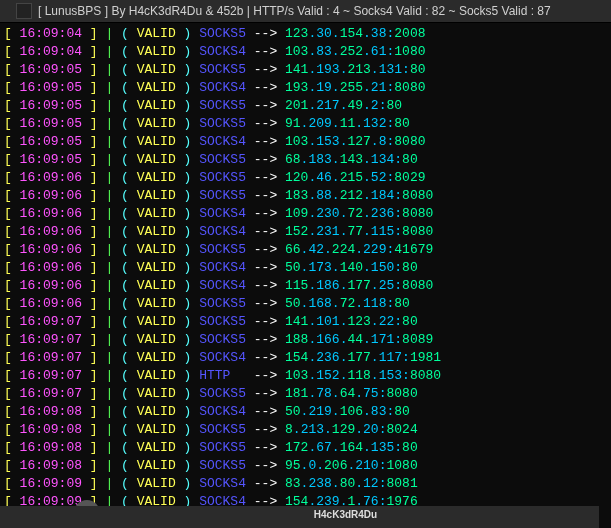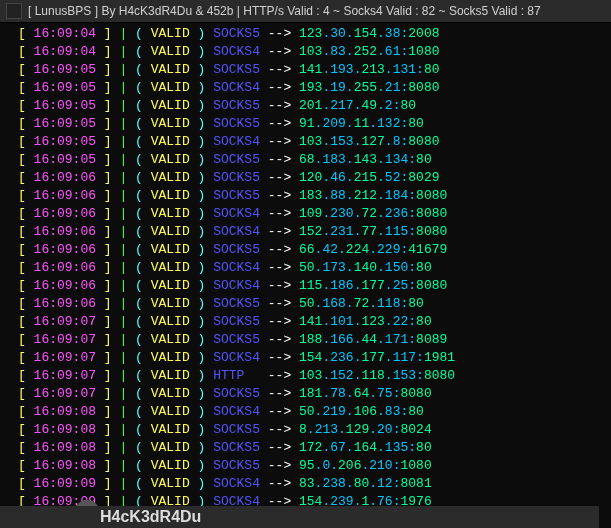--- a/index.html
+++ b/index.html
@@ -14,31 +14,30 @@
     height: 528px;
   }
   .titlebar {
     background: #2b2b2b;
     color: #d0d0d0;
     font-family: "Segoe UI", sans-serif;
     font-size: 12px;
     height: 22px;
     display: flex;
     align-items: center;
-    padding-left: 6px;
+    padding-left: 16px;
     border-bottom: 1px solid #000;
   }
   .titlebar .icon {
     width: 14px; height: 14px; background: #222; margin-right: 6px;
     border: 1px solid #444;
   }
   .term {
     padding: 2px 8px 0 4px;
     white-space: pre;
-    margin-left: 14px;
   }
   .row { height: 18px; }
   .br1 { color: #ffff55; } 
   .ts  { color: #ff55ff; } 
   .pipe{ color: #55ff55; } 
   .par { color: #55ffff; } 
   .valid{color: #ffff55; }
   .proto{color: #5555ff; }
   .arrow{color: #ffffff; }
   .oct1 { color: #00ff9c; }
@@ -47,24 +46,25 @@
   .oct4 { color: #00c8ff; }
   .port { color: #00ff9c; }
   .dot  { color: #00c8ff; }
   .footer {
     position: absolute;
     bottom: 0; left: 0; right: 12px;
     height: 22px;
     background: #2b2b2b;
     color: #888;
     font-family: "Segoe UI", sans-serif;
-    font-size: 16px;
+    font-size: 10px;
     display: flex;
     align-items: center;
     padding-left: 100px;
+    flex-direction: column;
   }
   .footer .name { color: #ddd; font-weight: 600; margin-right: 8px;}
   .avatar {
     position: absolute;
     left: 74px; bottom: 2px;
     width: 26px; height: 26px;
     border-radius: 50%;
     background: #555;
     display:flex;align-items:center;justify-content:center;
   }

